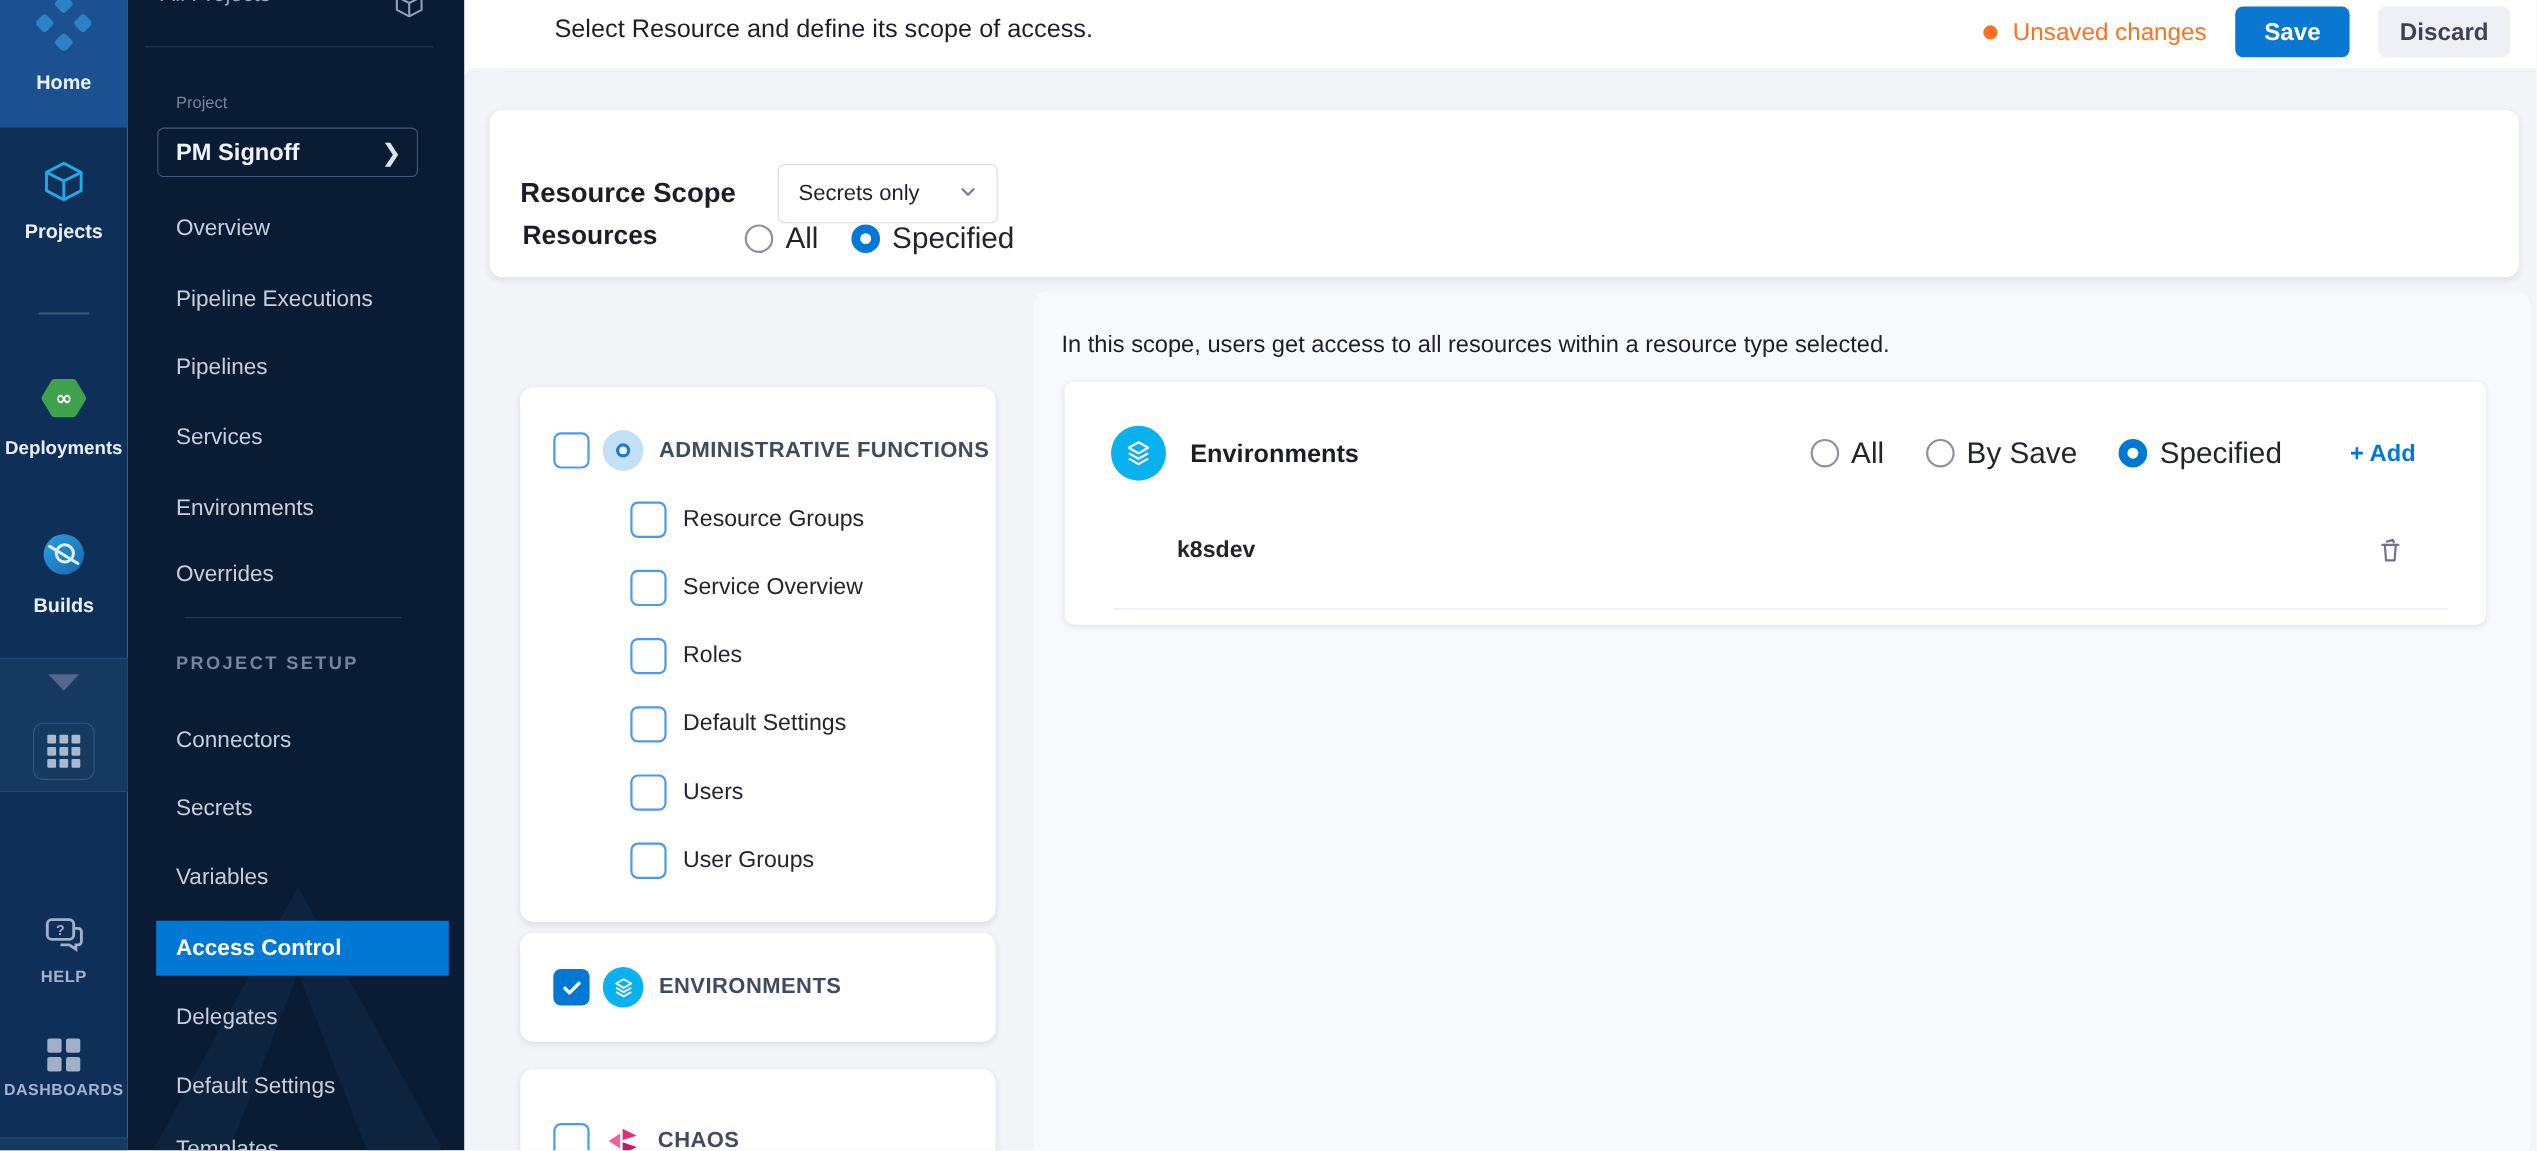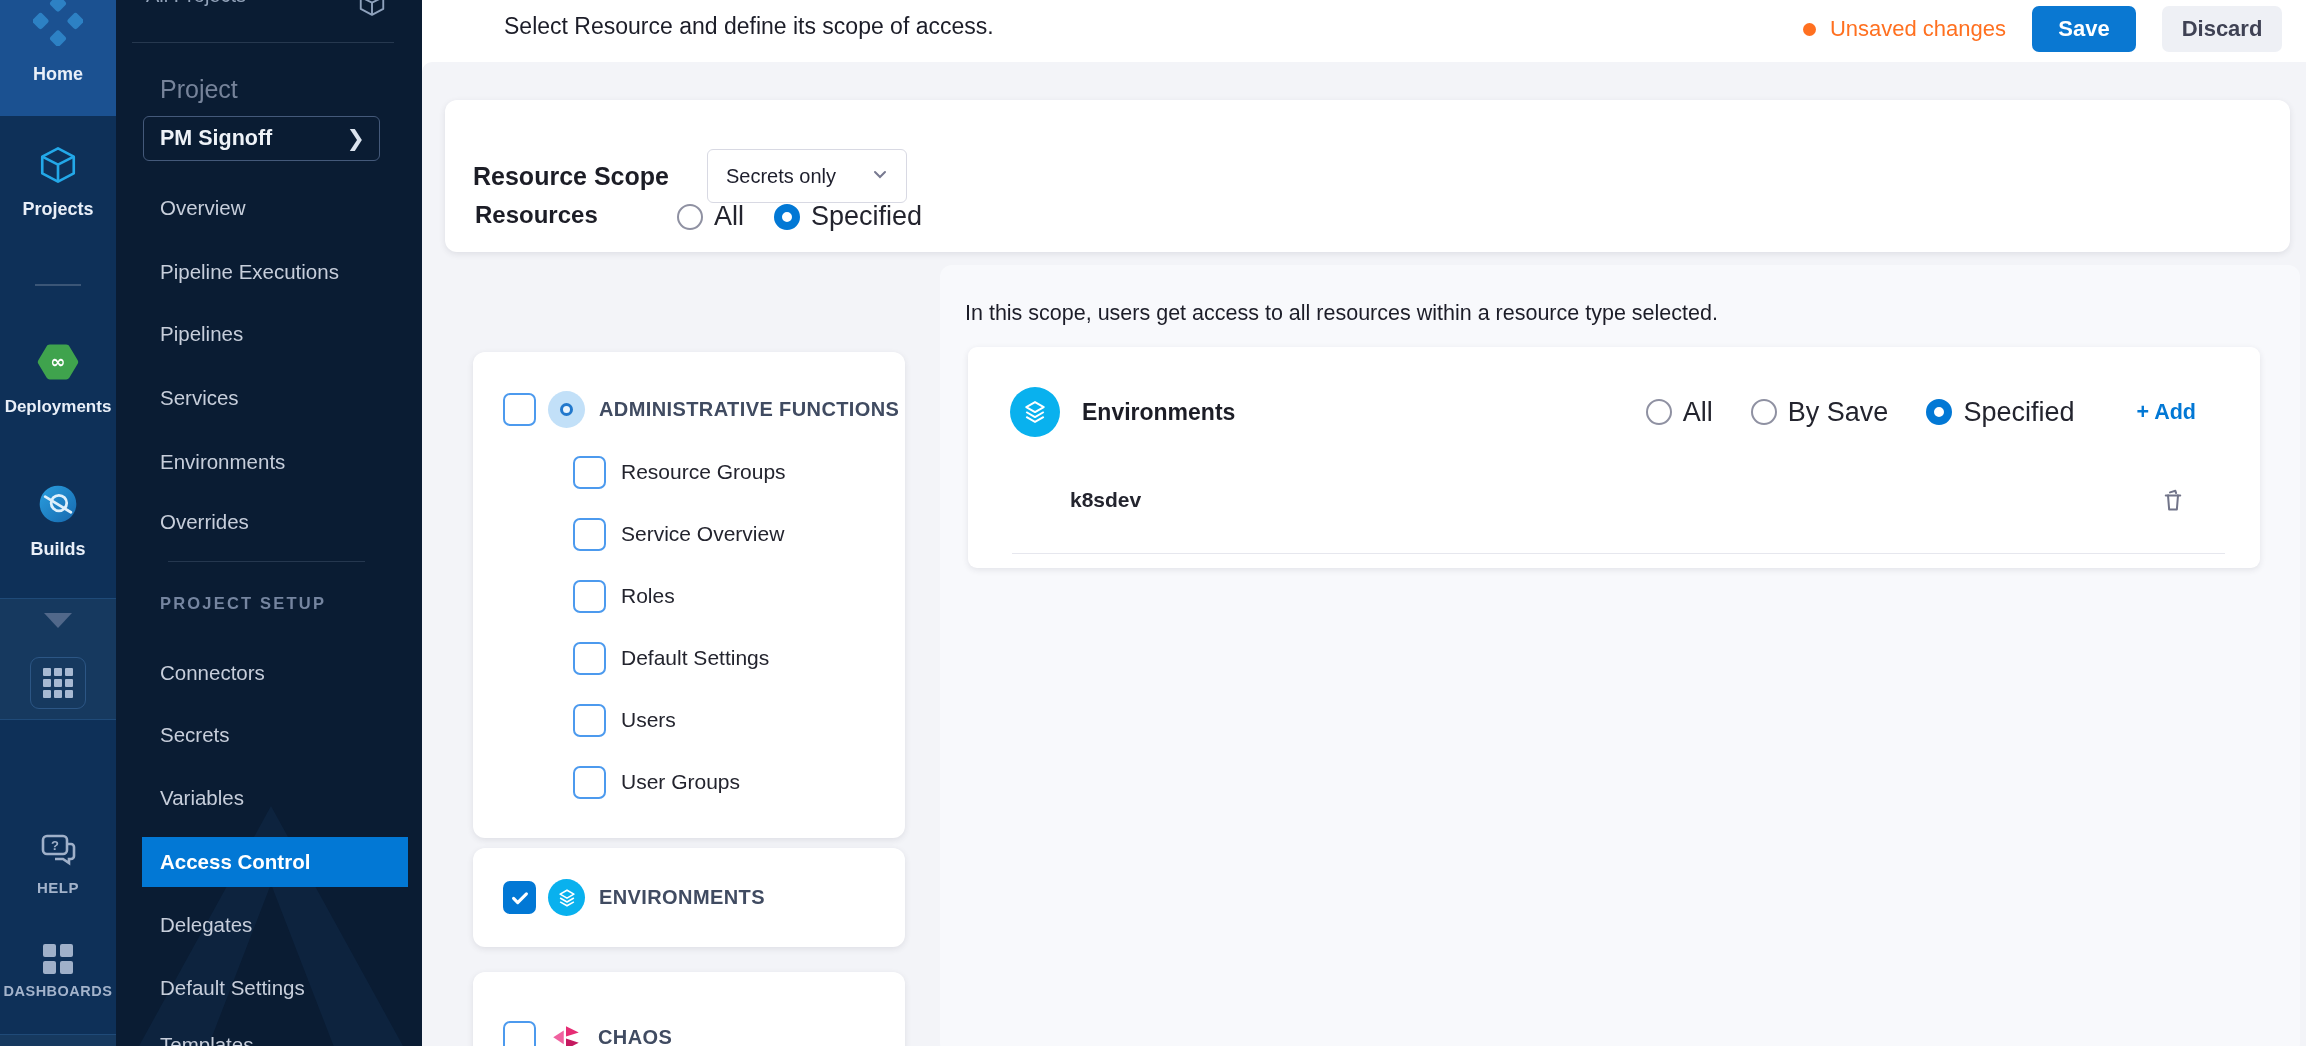--- a/index.html
+++ b/index.html
@@ -22,21 +22,21 @@
   .grid4 { display:grid; grid-template-columns:repeat(2,13px); grid-template-rows:repeat(2,13px); gap:4px; }
   .grid4 span { background:#9fb0c9; border-radius:2px; }
   #rail-bottom-band { position:absolute; left:0; top:1034px; width:116px; height:12px; background:#16395f; border-top:1px solid #1f4a78; }
 
   
   #sidebar { position:absolute; left:116px; top:0; width:306px; height:1046px; background:#0a1c33; z-index:20; overflow:hidden; }
   .wm { position:absolute; left:-10px; bottom:-60px; width:330px; height:300px; clip-path:polygon(0 100%,50% 0,100% 100%,76% 100%,50% 26%,24% 100%); background:#0e2643; opacity:.7; }
   #sb-top-partial { position:absolute; left:30px; top:-16px; font-size:20px; color:#93a3ba; }
   #sb-top-cube { position:absolute; left:241px; top:-12px; }
   .sb-divider1 { position:absolute; left:16px; top:42px; width:262px; height:1px; background:#26384f; }
-  .sb-project-label { position:absolute; left:44px; top:75px; font-size:25px; color:#76839a; }
+  .sb-project-label { position:absolute; left:44px; top:85px; font-size:15px; color:#76839a; }
   #project-selector { position:absolute; left:27px; top:116px; width:237px; height:45px; border:1.3px solid #44597a; border-radius:6px; display:flex; align-items:center; padding:0 14px 0 16px; cursor:pointer; }
   #project-selector .pname { flex:1; font-size:21.5px; font-weight:700; color:#eef2f8; }
   #project-selector .chev { font-size:22px; font-weight:700; color:#dbe3ee; }
   .sb-item { position:absolute; left:0; width:306px; height:34px; display:flex; align-items:center; padding-left:44px; font-size:20.5px; color:#c7cedb; cursor:pointer; white-space:nowrap; }
   .sb-active { position:absolute; left:26px; top:837px; width:266px; height:50px; background:#0278d5; display:flex; align-items:center; padding-left:18px; font-size:20.5px; font-weight:600; color:#ffffff; cursor:pointer; }
   .sb-divider2 { position:absolute; left:52px; top:561px; width:197px; height:1px; background:#25374f; }
   .sb-section { position:absolute; left:44px; top:594px; font-size:16.5px; font-weight:700; letter-spacing:2.2px; color:#7585a0; }
 
   
   #main { position:absolute; left:422px; top:0; width:1884px; height:1046px; background:#ffffff; }

